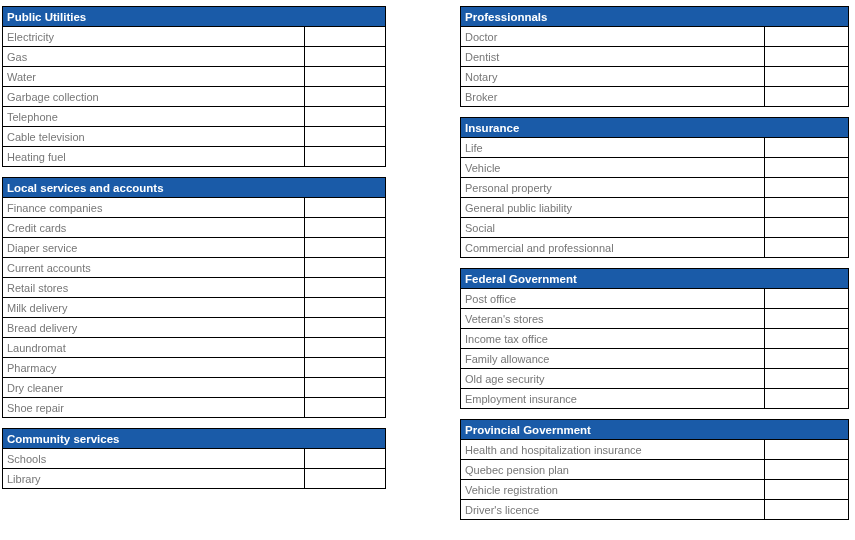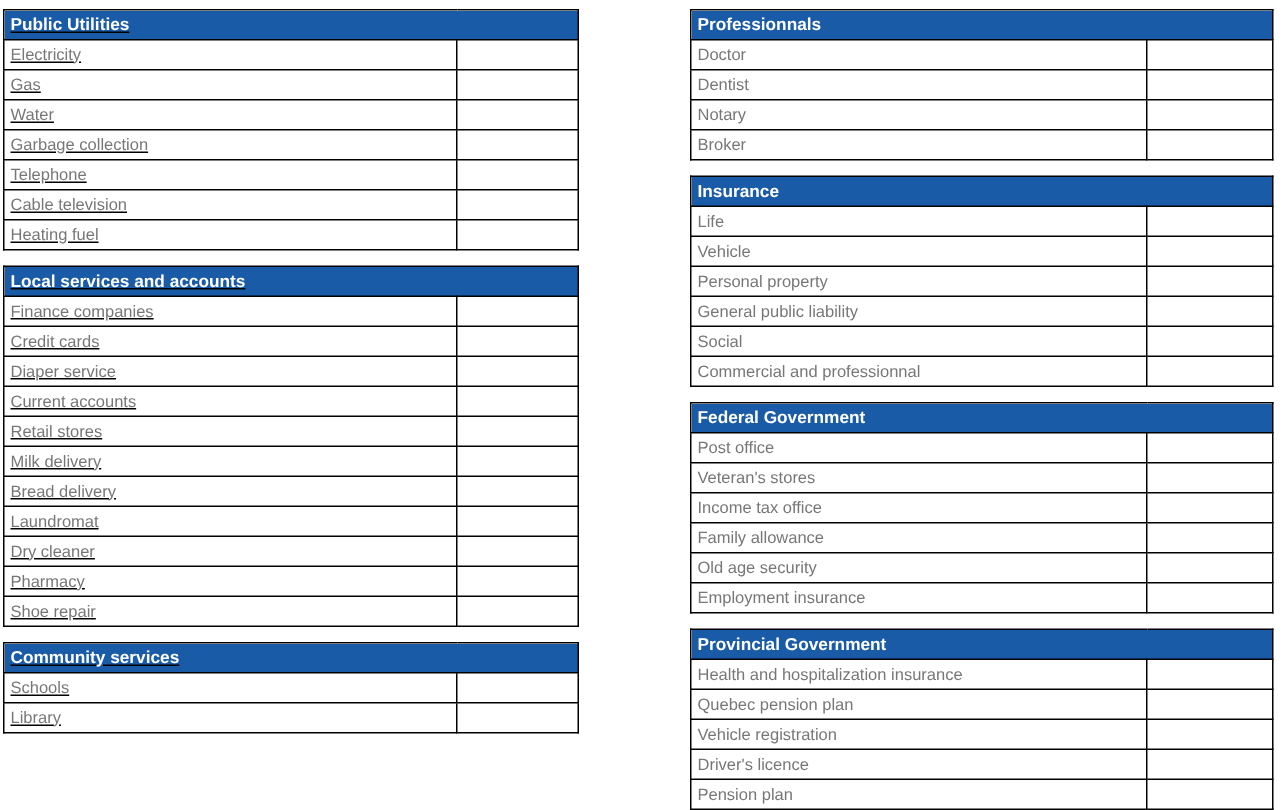--- a/index.html
+++ b/index.html
@@ -12,21 +12,21 @@
     position: relative;
     width: 855px;
     height: 540px;
     background: #ffffff;
     overflow: hidden;
   }
   .col {
     position: absolute;
     top: 6px;
   }
-  .col-left  { left: 2px;   width: 384px; text-decoration: underline; }
+  .col-left  { left: 2px;   width: 384px; }
   .col-right { left: 460px; width: 389px; }
 
   table.checklist {
     border-collapse: collapse;
     width: 100%;
     table-layout: fixed;
     margin-bottom: 10px;
   }
   table.checklist th,
   table.checklist td {
@@ -141,28 +141,28 @@
           </tr>
           <tr>
             <td class="lbl">Bread delivery</td>
             <td class="val"></td>
           </tr>
           <tr>
             <td class="lbl">Laundromat</td>
             <td class="val"></td>
           </tr>
           <tr>
+            <td class="lbl">Pharmacy</td>
+            <td class="val"></td>
+          </tr>
+          <tr>
             <td class="lbl">Dry cleaner</td>
             <td class="val"></td>
           </tr>
           <tr>
-            <td class="lbl">Pharmacy</td>
-            <td class="val"></td>
-          </tr>
-          <tr>
             <td class="lbl">Shoe repair</td>
             <td class="val"></td>
           </tr>
         </tbody>
     </table>
 
     <table class="checklist">
       <colgroup>
           <col class="c-lbl">
           <col class="c-val">
@@ -314,22 +314,18 @@
             <td class="val"></td>
           </tr>
           <tr>
             <td class="lbl">Vehicle registration</td>
             <td class="val"></td>
           </tr>
           <tr>
             <td class="lbl">Driver's licence</td>
             <td class="val"></td>
           </tr>
-          <tr>
-            <td class="lbl">Pension plan</td>
-            <td class="val"></td>
-          </tr>
         </tbody>
     </table>
 
   </div>
 
 </div>
 
 </body></html>

